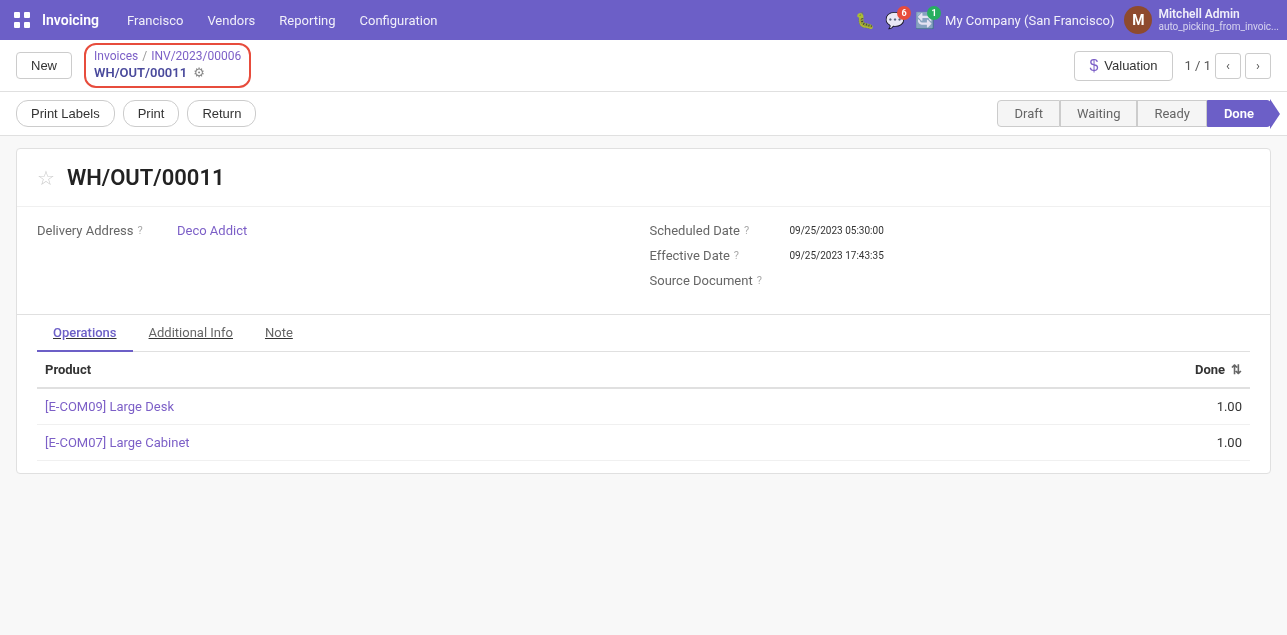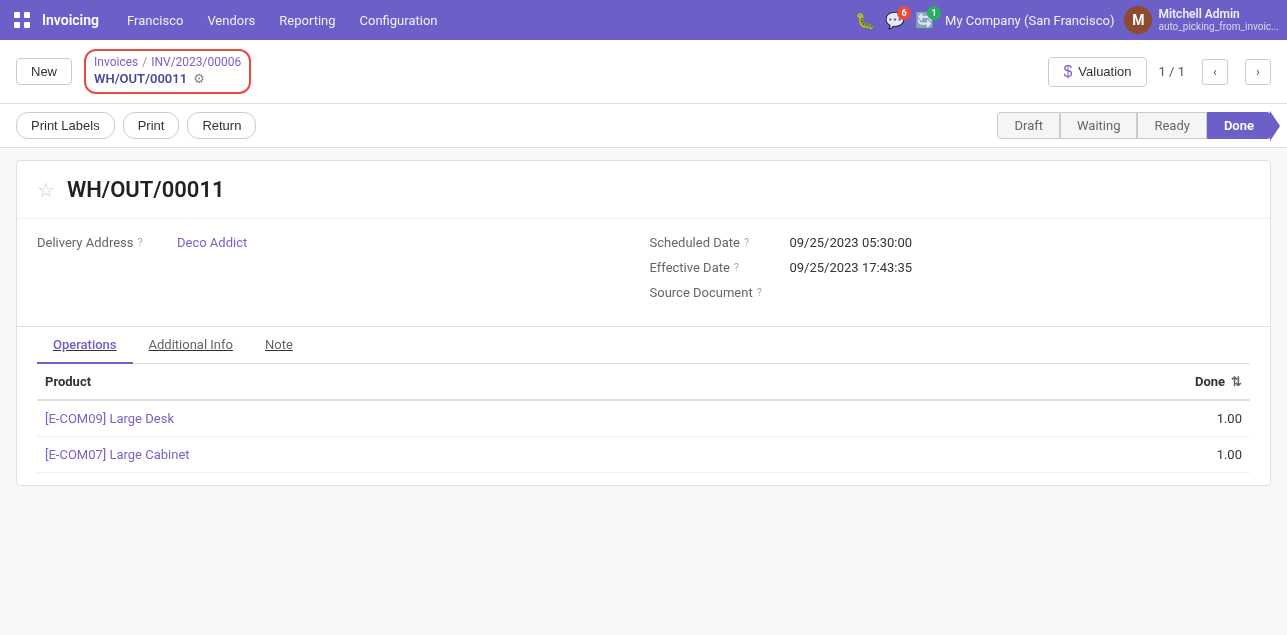--- a/index.html
+++ b/index.html
@@ -61,21 +61,21 @@
     .user-info .user-sub { font-size: 10px; opacity: 0.8; }
 
     
     .sub-header {
       background: white;
       border-bottom: 1px solid #e0e0e0;
       display: flex;
       align-items: center;
       padding: 4px 16px;
       gap: 12px;
-      height: 64px;
+      height: 52px;
     }
     .new-btn {
       border: 1px solid #ccc;
       background: white;
       padding: 5px 14px;
       border-radius: 4px;
       cursor: pointer;
       font-size: 13px;
       color: #333;
     }
@@ -102,21 +102,21 @@
     .header-spacer { flex: 1; }
     .valuation-btn {
       display: flex; align-items: center; gap: 6px;
       border: 1px solid #ccc; background: white;
       padding: 5px 14px; border-radius: 4px; cursor: pointer;
       font-size: 13px; color: #333;
     }
     .valuation-btn .dollar-icon { color: #7c5fc7; font-size: 16px; }
 
     .pagination-section {
-      display: flex; align-items: center; gap: 17px; text-align: right;
+      display: flex; align-items: center; gap: 4px; text-align: right;
     }
     .page-info { font-size: 13px; color: #555; }
     .page-btn {
       border: 1px solid #ccc; background: white;
       width: 26px; height: 26px; display: flex; align-items: center; justify-content: center;
       cursor: pointer; border-radius: 3px; color: #555;
     }
 
     
     .action-bar {
@@ -197,21 +197,21 @@
       color: #666; min-width: 140px; font-size: 13px;
       display: flex; align-items: center; gap: 4px;
     }
     .field-help {
       color: #aaa; font-size: 11px; cursor: help;
     }
     .field-value {
       color: #7c5fc7; font-size: 13px; cursor: pointer;
     }
     .field-value-text {
-      color: #333; font-size: 13px;
+      color: #333; font-size: 10px;
     }
     .field-value-empty { color: #ccc; font-size: 13px; }
 
     
     .tabs-section {
       border-top: 1px solid #e0e0e0;
       padding: 0 20px;
       text-decoration: underline;
     }
     .tabs-header {

